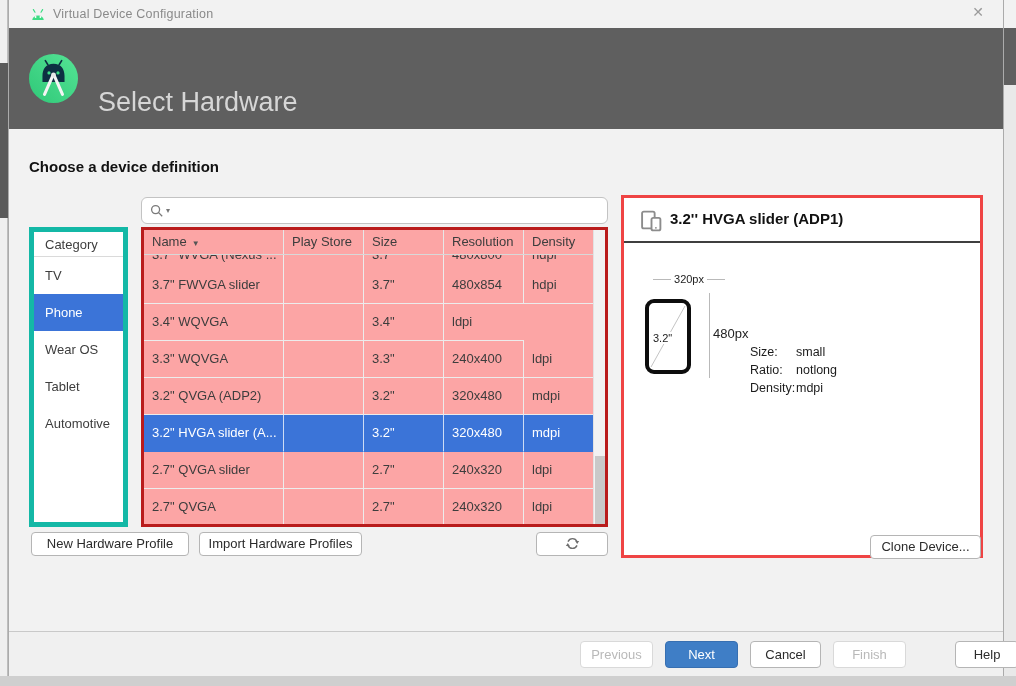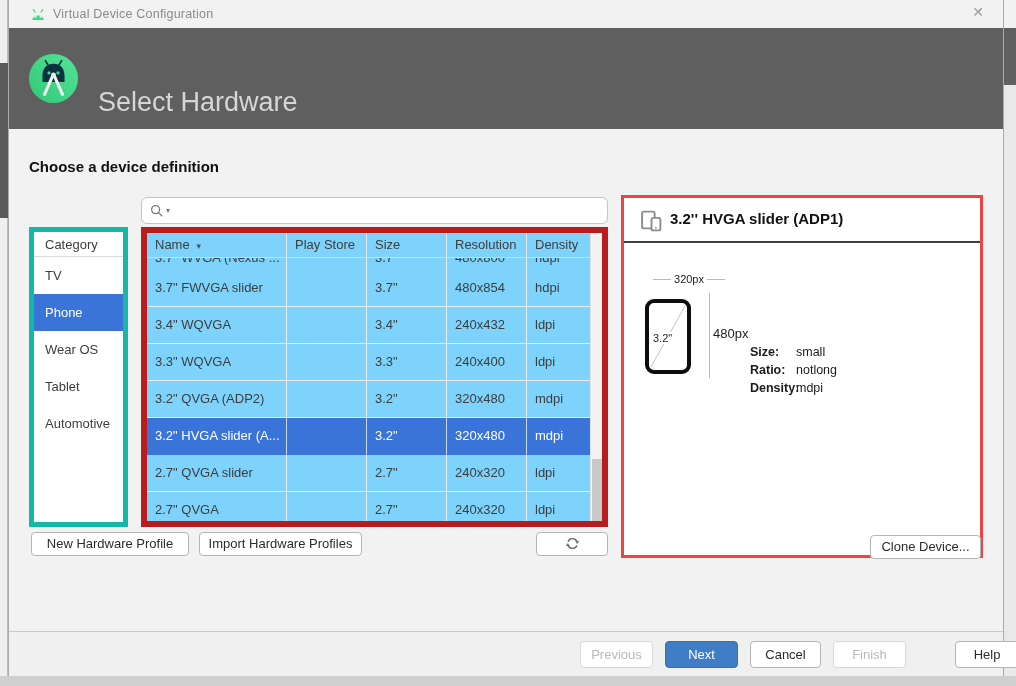--- a/index.html
+++ b/index.html
@@ -35,21 +35,21 @@
   .searchbox .dd { font-size:8px; color:#777; margin-left:2px; }
   .searchbox input { flex:1; border:none; outline:none; background:transparent; font-size:13px; margin-left:6px; font-family:"Liberation Sans",sans-serif; }
 
   
   .catpanel { position:absolute; left:20px; top:227px; width:99px; height:300px; background:#fff; border:5px solid #14b8a6; }
   .catpanel .cat-header { height:25px; line-height:25px; padding-left:11px; font-size:13px; color:#3d3d3d; border-bottom:1px solid #dadada; }
   .catpanel .cat-item { height:37px; line-height:37px; padding-left:11px; font-size:13px; color:#3d3d3d; }
   .catpanel .cat-item.selected { background:#3b74d8; color:#fff; }
 
   
-  .tablepanel { position:absolute; left:132px; top:227px; width:467px; height:300px; background:#7dd3fc; border:6px solid #b91c1c; overflow:hidden; }
+  .tablepanel { position:absolute; left:132px; top:227px; width:467px; height:300px; background:#fca5a5; border:3px solid #b91c1c; overflow:hidden; }
   .thead, .trow { display:grid; grid-template-columns:140px 80px 80px 80px 73px; width:453px; }
   .thead { height:25px; border-bottom:1px solid #d8d8d8; }
   .thead .th { line-height:24px; padding-left:8px; font-size:13px; color:#3d3d3d; border-right:1px solid #e7e7e7; white-space:nowrap; overflow:hidden; }
   .thead .th:last-child { border-right:none; }
   .thead .sort { font-size:8px; color:#555; margin-left:5px; }
   .trow { height:37px; }
   .trow .td { height:37px; line-height:36px; padding-left:8px; font-size:13px; color:#3d3d3d; border-right:1px solid #ececec; border-bottom:1px solid #ececec; white-space:nowrap; overflow:hidden; }
   .trow .td:last-child { border-right:none; }
   .trow.clipped { height:12px; overflow:hidden; }
   .trow.clipped .td { transform:translateY(-18px); }
@@ -78,21 +78,21 @@
   .phone svg { position:absolute; left:0; top:0; }
   .phone .scr-size { position:absolute; left:3px; top:29px; background:#fff; font-size:11px; color:#222; padding:0 1px; }
   .dim-top { position:absolute; left:29px; top:30px; width:72px; display:flex; align-items:center; }
   .dim-top .tick { flex:1; height:1px; background:#b9b9b9; }
   .dim-top .lbl { font-size:11px; color:#222; padding:0 3px; }
   .dim-right-line { position:absolute; left:85px; top:50px; width:1px; height:85px; background:#b9b9b9; }
   .dim-right-lbl { position:absolute; left:89px; top:83px; font-size:13px; color:#222; }
 
   .specs { position:absolute; left:126px; top:100px; }
   .spec-row { display:flex; font-size:12.5px; color:#1c1c1c; line-height:18px; }
-  .spec-row .sl { width:46px;font-weight:bold; }
+  .spec-row .sl { width:46px; }
 
   #btn-clone { position:absolute; left:246px; top:337px; width:111px; height:24px; line-height:22px; }
 
   
   .footer-sep { position:absolute; left:0; top:631px; width:100%; height:1px; background:#c9c9c9; }
   .footer { position:absolute; left:0; top:632px; width:100%; height:44px; background:#f0f0f0; }
   .fbtn { position:absolute; top:9px; height:27px; line-height:25px; }
   .fbtn.disabled { color:#b9b9b9; border-color:#d9d9d9; }
   .fbtn.primary { background:#3f7ec6; border-color:#376fb1; color:#fff; }
   #btn-previous { left:571px; width:73px; }
@@ -198,21 +198,20 @@
         <div class="td"></div>
         <div class="td">3.7"</div>
         <div class="td">480x854</div>
         <div class="td">hdpi</div>
       </div>
 
       <div class="trow">
         <div class="td">3.4" WQVGA</div>
         <div class="td"></div>
         <div class="td">3.4"</div>
-        <div class="td">240x432</div>
         <div class="td">ldpi</div>
       </div>
 
       <div class="trow">
         <div class="td">3.3" WQVGA</div>
         <div class="td"></div>
         <div class="td">3.3"</div>
         <div class="td">240x400</div>
         <div class="td">ldpi</div>
       </div>

